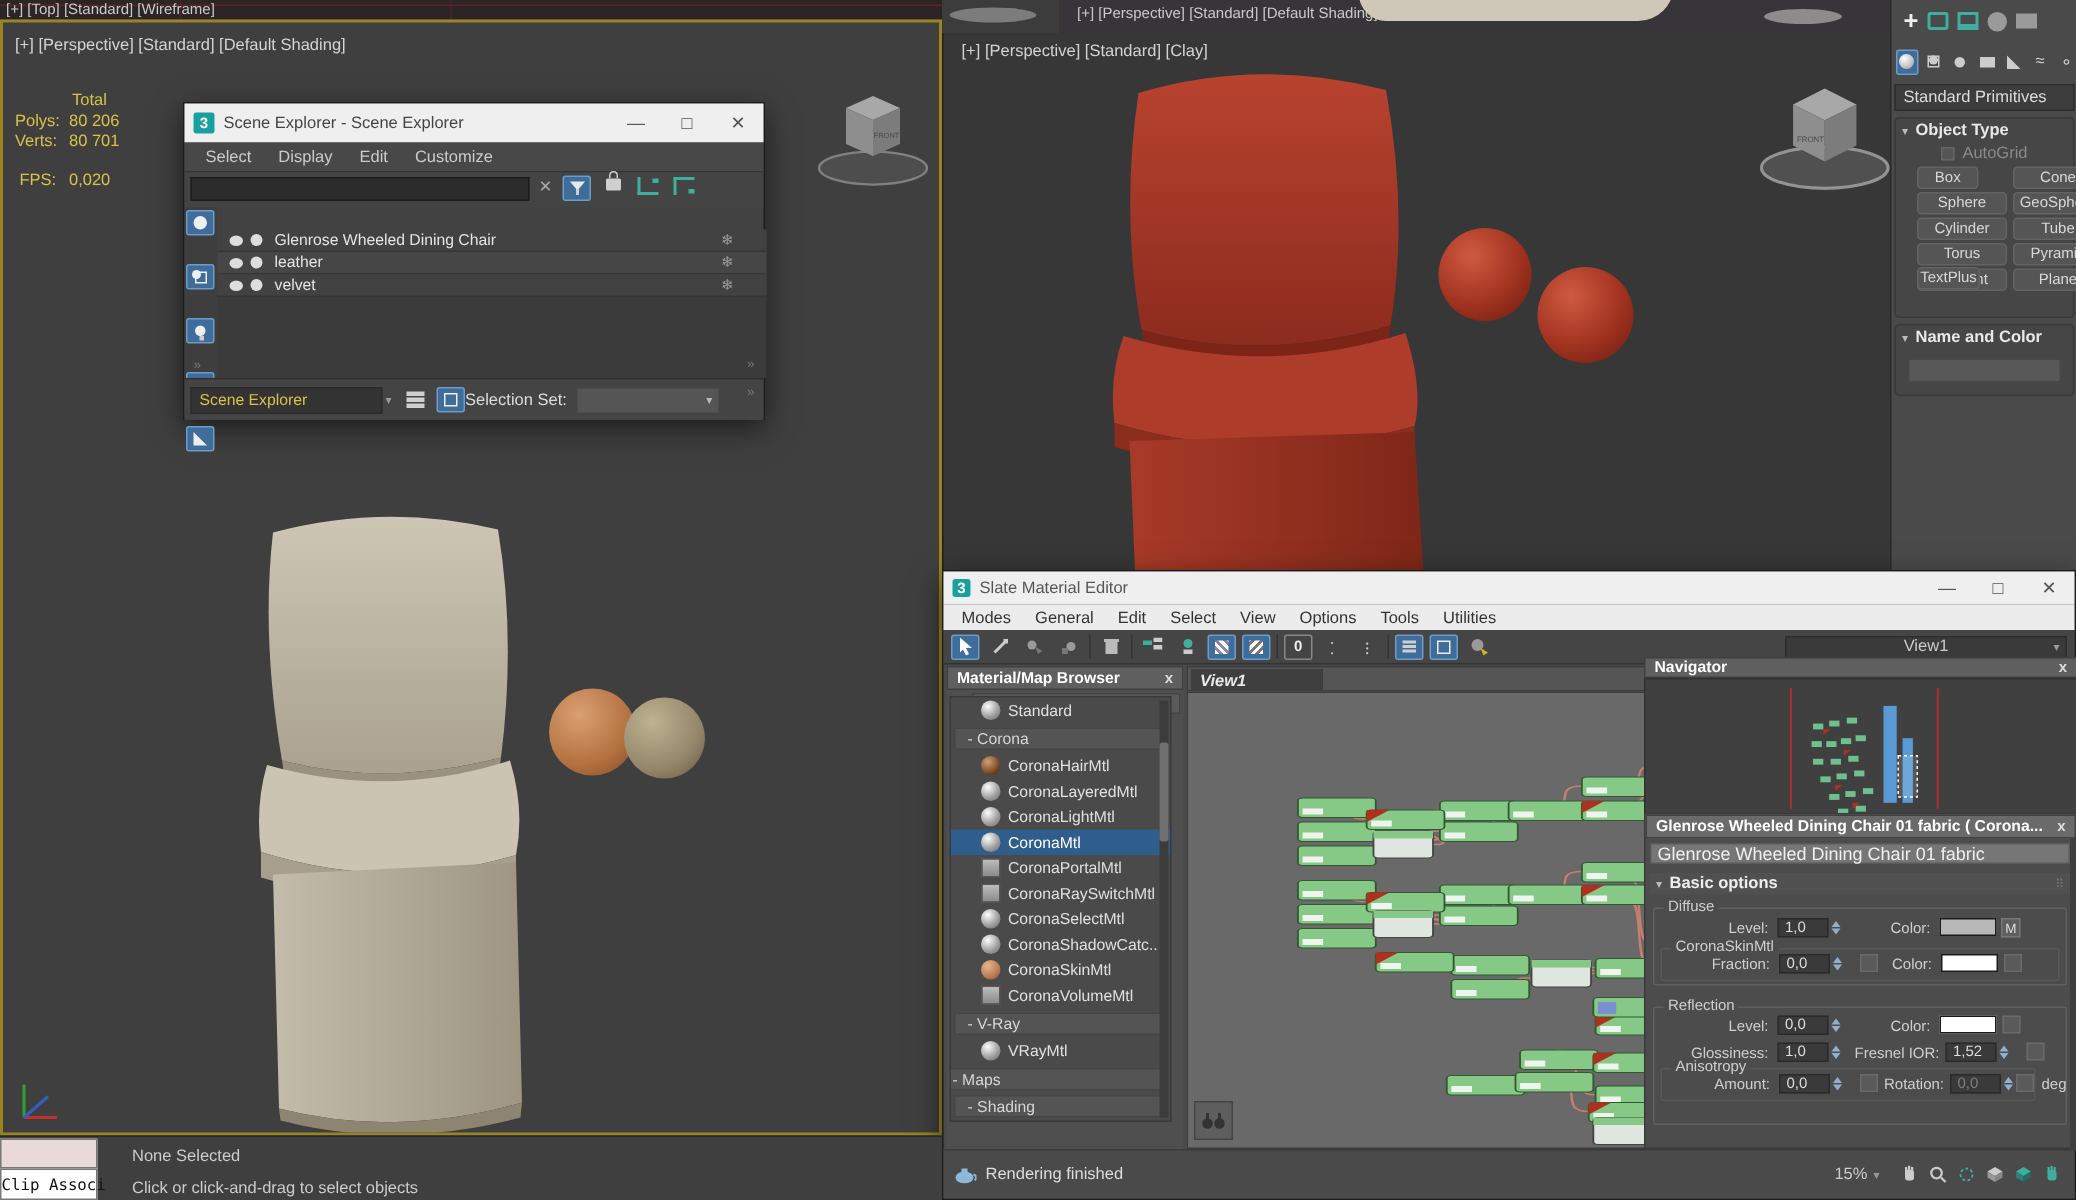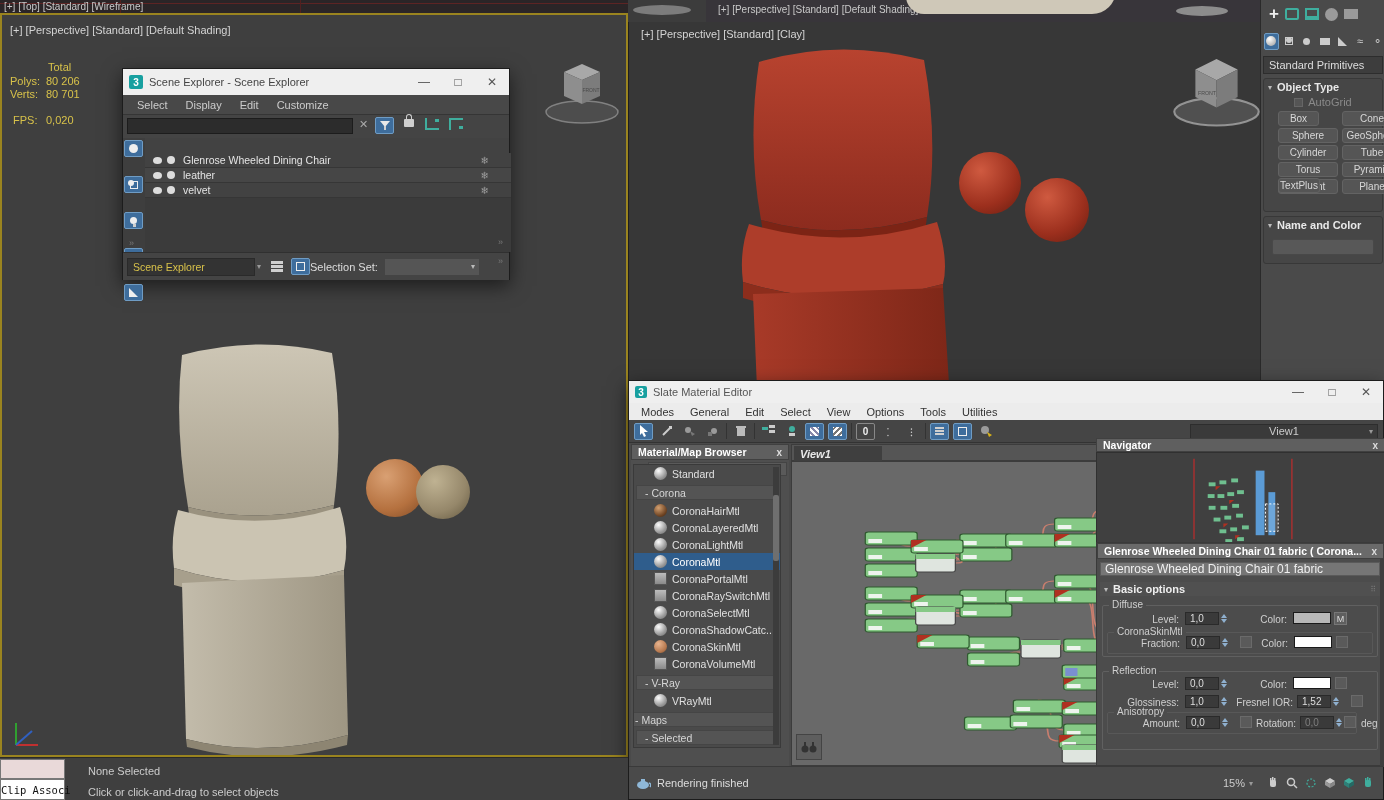--- a/index.html
+++ b/index.html
@@ -519,21 +519,21 @@
             <span>- V-Ray</span>
           </div>
         <div class="mb-item">
             <span class="mb-sph"></span>
             <span>VRayMtl</span>
           </div>
         <div class="mb-group" style="margin-left:-8px;">
             <span>- Maps</span>
           </div>
         <div class="mb-group">
-            <span>- Selected</span>
+            <span>- Shading</span>
           </div>
         <div class="mb-item"></div>
         <div style="position:absolute;right:1px;top:2px;width:6px;height:278px;background:#3c3c3c;">
           <div style="position:absolute;top:28px;width:6px;height:66px;background:#6f6f6f;border-radius:2px;"></div>
         </div>
       </div>
     </div>
 
     <div class="abs" style="left:162px;top:63px;width:460px;height:17px;background:#555;border:1px solid #3c3c3c;">
       <span style="position:absolute;left:2px;top:1px;width:88px;height:15px;background:#3f3f3f;display:flex;align-items:center;padding-left:6px;">

